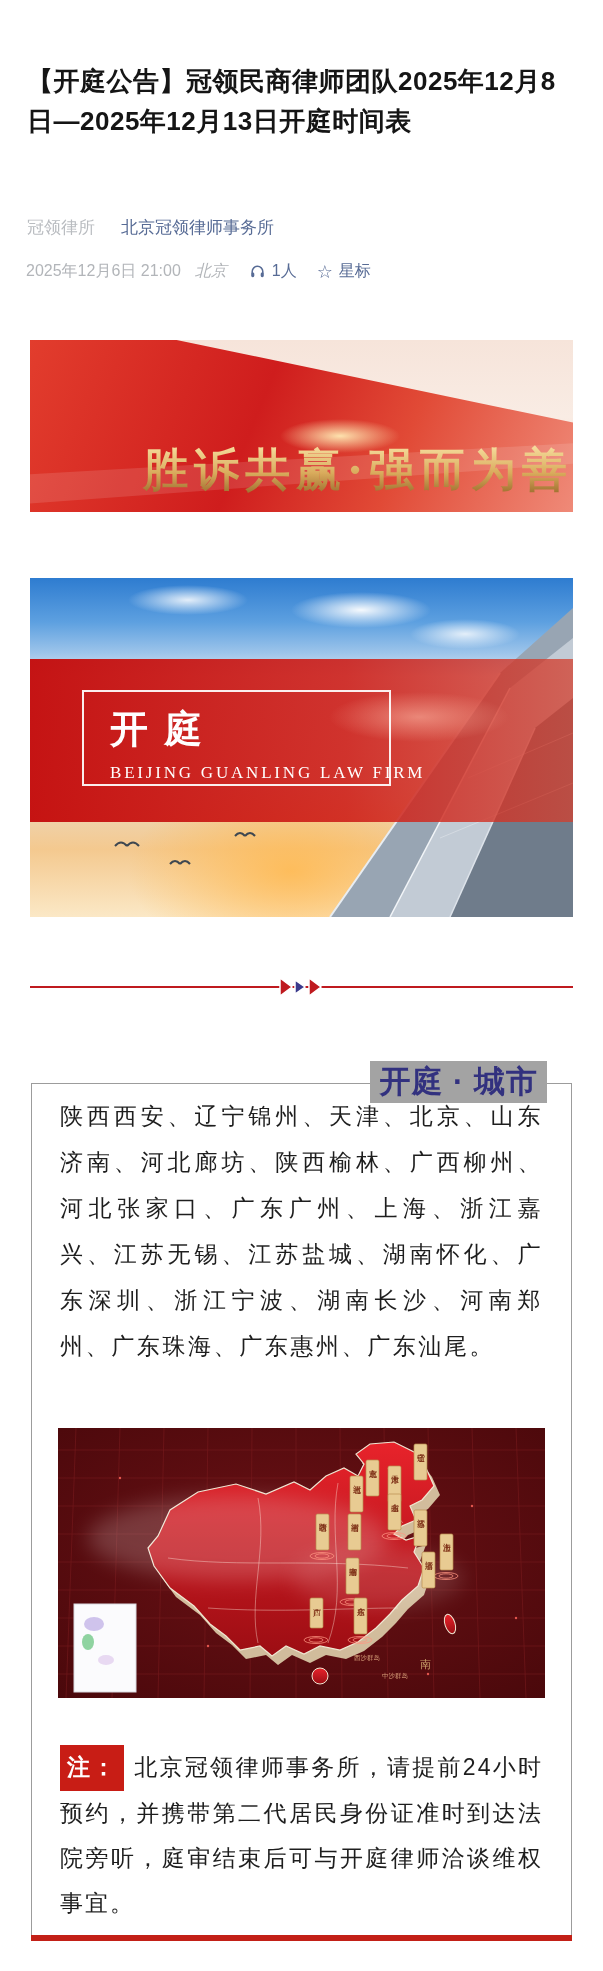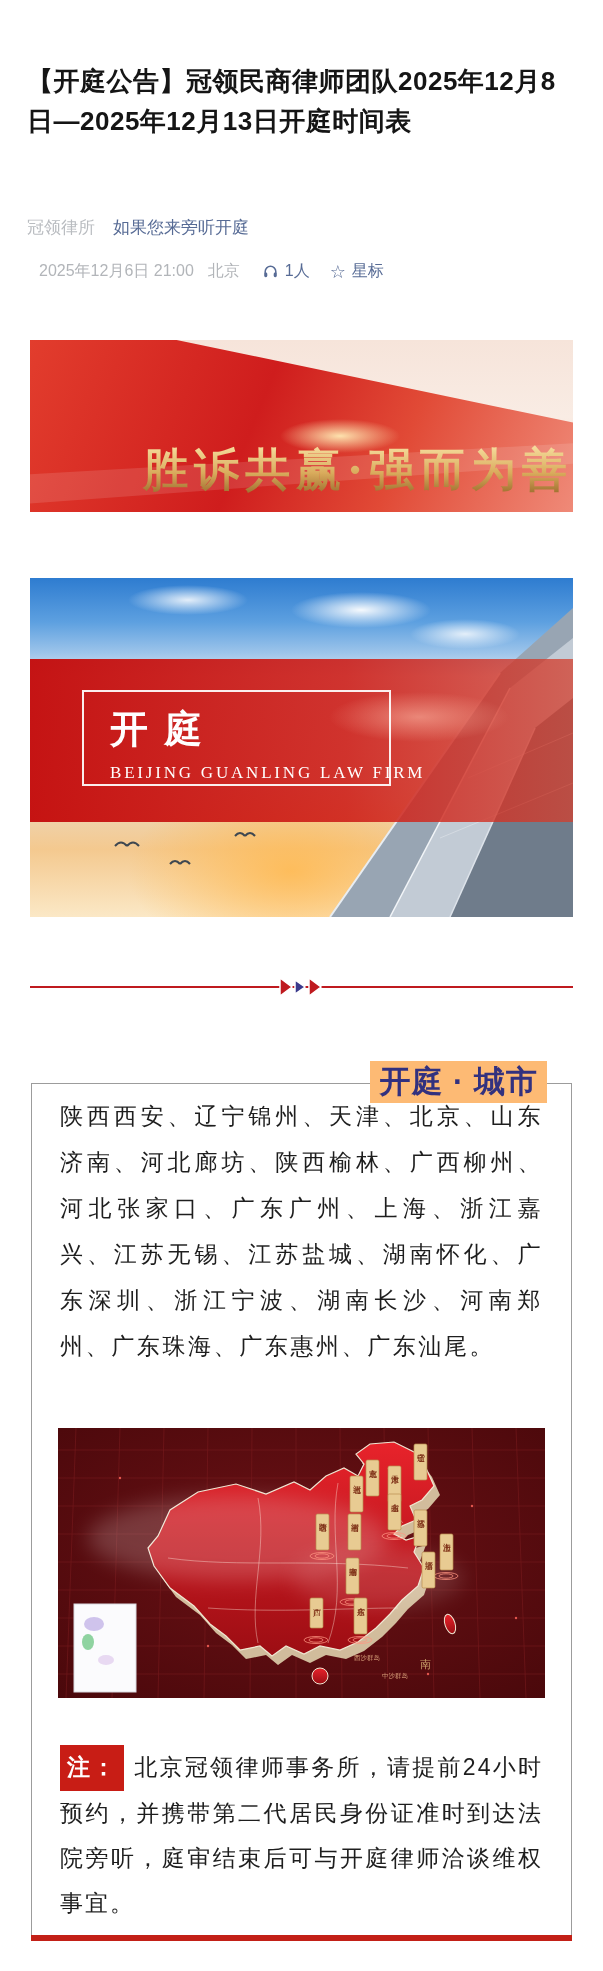--- a/index.html
+++ b/index.html
@@ -2,26 +2,26 @@
 <html><head>
 <meta charset="utf-8">
 <style>
   html,body{margin:0;padding:0;background:#fff;}
   .page{position:relative;width:603px;height:1971px;background:#fff;overflow:hidden;
         font-family:"Liberation Sans","DejaVu Sans",sans-serif;}
 
   
   .title{position:absolute;left:27px;top:44px;width:552px;font-size:26px;font-weight:700;
          line-height:40px;color:#151515;letter-spacing:.5px;}
-  .byline{position:absolute;left:27px;top:216px;font-size:17px;display:flex;gap:18px;align-items:baseline;}
+  .byline{position:absolute;left:27px;top:216px;font-size:17px;display:flex;gap:26px;align-items:baseline;}
   .author{color:#b9bcc0;}
   .account{color:#576b95;}
-  .meta{position:absolute;left:39px;top:261px;font-size:16px;display:flex;align-items:center;color:#b2b5b9;}
+  .meta{position:absolute;left:26px;top:261px;font-size:16px;display:flex;align-items:center;color:#b2b5b9;}
   .meta .date{margin-right:14px;}
-  .meta .loc{margin-right:22px;}
+  .meta .loc{margin-right:22px;font-style:italic;}
   .meta .listen,.meta .star{display:flex;align-items:center;color:#576b95;margin-right:20px;gap:6px;}
   .star-glyph{font-size:18px;line-height:1;}
 
   
   .banner1{position:absolute;left:30px;top:340px;width:543px;height:172px;overflow:hidden;
            background:linear-gradient(180deg,#f6e4da 0%,#f9ece4 45%,#f0cdc0 100%);}
   .banner1 .ribbon{position:absolute;inset:0;
            clip-path:polygon(0 0,27% 0,100% 48%,100% 100%,0 100%);
            background:linear-gradient(112deg,#e23d2d 0%,#cf1d1d 42%,#e14a36 68%,#ef8a78 100%);}
   .banner1 .fold{position:absolute;inset:0;
@@ -57,41 +57,41 @@
 
   
   .divider{position:absolute;left:30px;top:976px;width:543px;height:22px;}
   .divider .line{position:absolute;left:0;right:0;top:10px;height:2px;background:#bf1a1f;}
   .divider svg{position:absolute;left:50%;top:1px;transform:translateX(-50%);}
 
   
   .citybox{position:absolute;left:31px;top:1083px;width:541px;height:858px;box-sizing:border-box;
            border:1px solid #9c9c9c;border-bottom:none;}
   .citybox .redbar{position:absolute;left:-1px;right:-1px;bottom:0;height:6px;background:#c32017;}
-  .sec-header{position:absolute;top:-23px;right:24px;background:#fdba74;padding:0 9px;
+  .sec-header{position:absolute;top:-23px;right:24px;background:#a3a3a3;padding:0 9px;
            font-size:31px;font-weight:700;color:#32317f;letter-spacing:1px;}
   .cities{position:absolute;left:28px;right:28px;top:1px;margin:0;padding-top:8px;
            font-size:23px;line-height:46px;letter-spacing:2.6px;color:#1e1e1e;
            text-align:justify;text-justify:inter-ideograph;}
   .mapwrap{position:absolute;left:26px;top:344px;width:487px;height:270px;}
   .vlabel{writing-mode:vertical-rl;text-orientation:upright;font-family:"Liberation Sans",sans-serif;}
   .note{position:absolute;left:28px;right:28px;top:661px;margin:0;font-size:23px;line-height:45px;
            letter-spacing:2px;color:#1e1e1e;text-align:justify;text-justify:inter-ideograph;}
   .badge{display:inline-block;background:#c81d15;color:#fff;font-weight:700;padding:0 7px 1px;margin-right:10px;}
 </style>
 </head>
 <body>
 
 <div class="page">
 
   <h1 class="title">【开庭公告】冠领民商律师团队2025年12月8日—2025年12月13日开庭时间表</h1>
 
   <div class="byline">
     <span class="author">冠领律所</span>
-    <a class="account">如果您来旁听开庭</a>
+    <a class="account">北京冠领律师事务所</a>
   </div>
 
   <div class="meta">
     <span class="date">2025年12月6日 21:00</span>
     <span class="loc">北京</span>
     <span class="listen">
       <svg width="17" height="17" viewBox="0 0 17 17" fill="none">
         <path d="M3.2 10.2 V8.6 a5.3 5.3 0 0 1 10.6 0 v1.6" stroke="#576b95" stroke-width="1.5" fill="none" stroke-linecap="round"></path>
         <rect x="2.2" y="9.6" width="3.1" height="4.6" rx="1.4" fill="#576b95"></rect>
         <rect x="11.7" y="9.6" width="3.1" height="4.6" rx="1.4" fill="#576b95"></rect>

